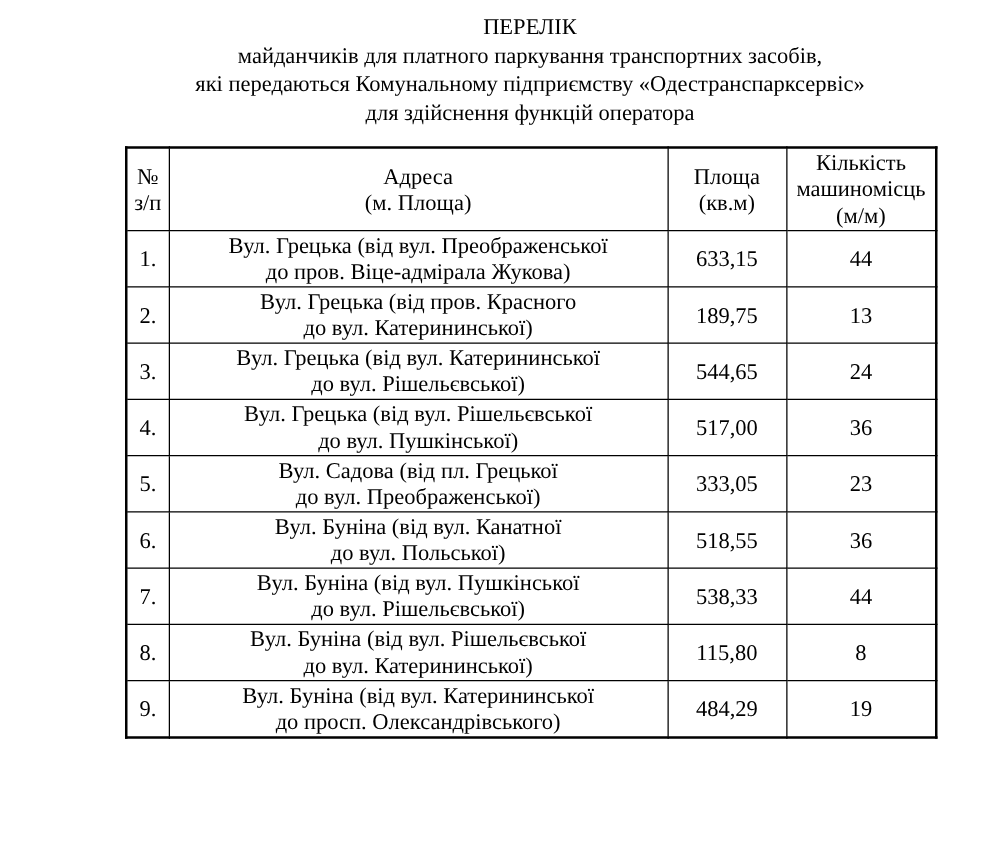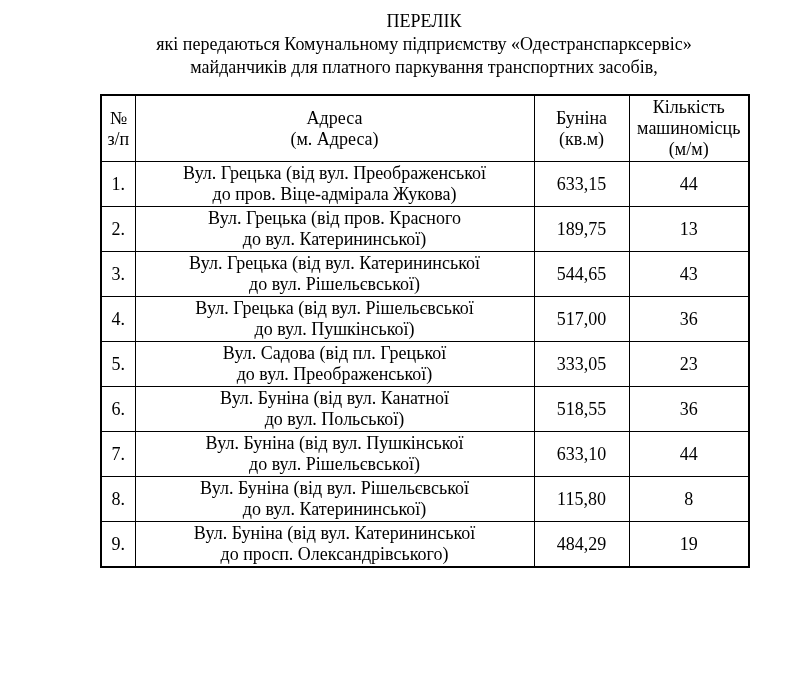--- a/index.html
+++ b/index.html
@@ -58,43 +58,44 @@
   }
   .two-line span { display: block; }
 </style>
 </head>
 <body>
 
 <div class="page">
 
   <div class="doc-title">
     <span class="t-line">ПЕРЕЛІК</span>
+    <span class="t-line">майданчиків для платного паркування транспортних засобів,</span>
     <span class="t-line">які передаються Комунальному підприємству «Одестранспарксервіс»</span>
-    <span class="t-line">майданчиків для платного паркування транспортних засобів,</span>
+    <span class="t-line">для здійснення функцій оператора</span>
   </div>
 
   <table class="list">
     <colgroup>
       <col class="c-num">
         <col class="c-addr">
         <col class="c-area">
         <col class="c-cap">
     </colgroup>
     <thead>
       <tr>
         <th class="two-line">
           <span>№</span>
           <span>з/п</span>
         </th>
         <th class="two-line">
           <span>Адреса</span>
-          <span>(м. Адреса)</span>
+          <span>(м. Площа)</span>
         </th>
         <th class="two-line">
-          <span>Буніна</span>
+          <span>Площа</span>
           <span>(кв.м)</span>
         </th>
         <th class="two-line">
           <span>Кількість</span>
           <span>машиномісць</span>
           <span>(м/м)</span>
         </th>
       </tr>
     </thead>
     <tbody>
@@ -116,21 +117,21 @@
         <td>189,75</td>
         <td>13</td>
       </tr>
       <tr>
         <td class="cell-num">3.</td>
         <td class="two-line">
           <span>Вул. Грецька (від вул. Катерининської</span>
           <span>до вул. Рішельєвської)</span>
         </td>
         <td>544,65</td>
-        <td>43</td>
+        <td>24</td>
       </tr>
       <tr>
         <td class="cell-num">4.</td>
         <td class="two-line">
           <span>Вул. Грецька (від вул. Рішельєвської</span>
           <span>до вул. Пушкінської)</span>
         </td>
         <td>517,00</td>
         <td>36</td>
       </tr>
@@ -151,21 +152,21 @@
         </td>
         <td>518,55</td>
         <td>36</td>
       </tr>
       <tr>
         <td class="cell-num">7.</td>
         <td class="two-line">
           <span>Вул. Буніна (від вул. Пушкінської</span>
           <span>до вул. Рішельєвської)</span>
         </td>
-        <td>633,10</td>
+        <td>538,33</td>
         <td>44</td>
       </tr>
       <tr>
         <td class="cell-num">8.</td>
         <td class="two-line">
           <span>Вул. Буніна (від вул. Рішельєвської</span>
           <span>до вул. Катерининської)</span>
         </td>
         <td>115,80</td>
         <td>8</td>

